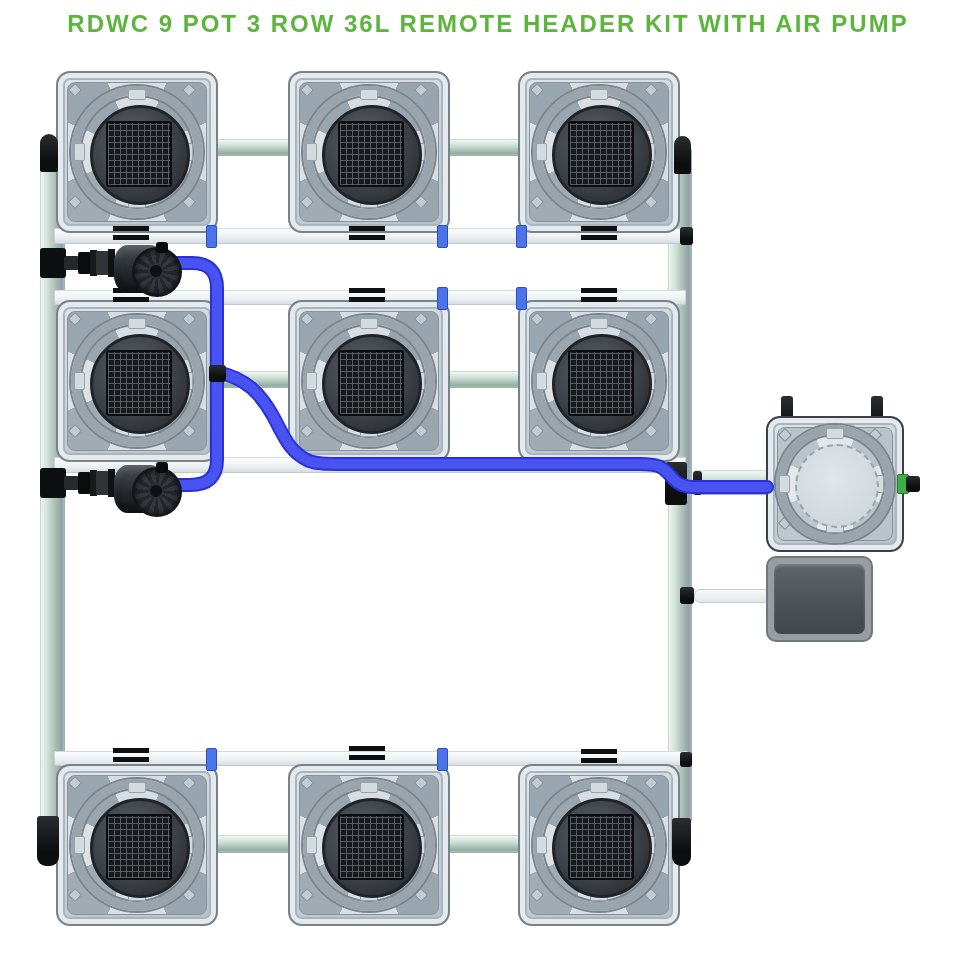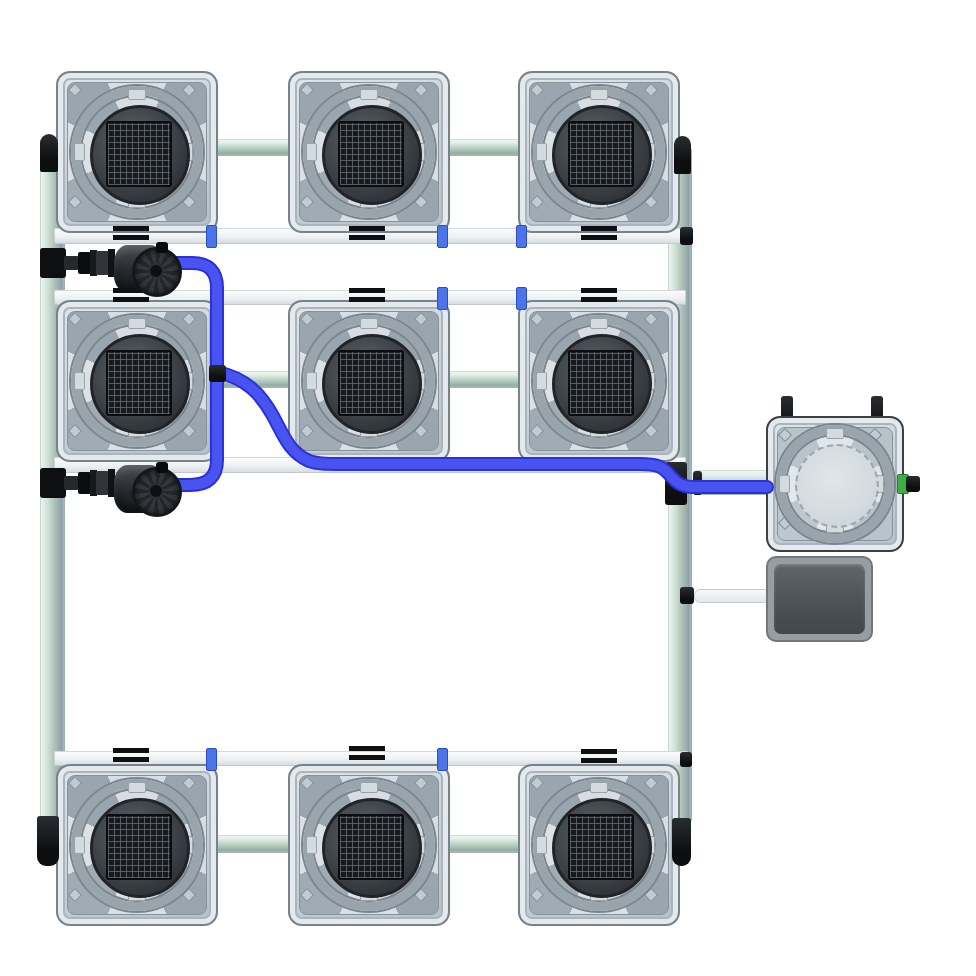--- a/index.html
+++ b/index.html
@@ -56,20 +56,21 @@
   .airpump-inner{position:absolute;left:6px;top:6px;right:6px;bottom:6px;border-radius:7px;
              background:linear-gradient(180deg,#60656a,#494e52 70%,#42474b);
              box-shadow:inset 0 2px 3px rgba(255,255,255,.18);}
   .handle{background:linear-gradient(180deg,#2b2e31,#121416);border-radius:3px;}
   svg#tubes{position:absolute;left:0;top:0;z-index:4;}.z2{z-index:2}
 </style>
 </head>
 <body>
 
 <div id="stage">
+  <div id="title" style="color: rgb(92, 181, 60);">RDWC 9 POT 3 ROW 36L REMOTE HEADER KIT WITH AIR PUMP</div>
   <svg id="tubes" width="976" height="976" viewBox="0 0 976 976">
       <path d="M 170 263 L 192 263 Q 217 263 217 288 L 217 374" fill="none" stroke="#2b31d6" stroke-width="14" stroke-linecap="round" stroke-linejoin="round"></path>
       <path d="M 170 263 L 192 263 Q 217 263 217 288 L 217 374" fill="none" stroke="#4853f2" stroke-width="10" stroke-linecap="round" stroke-linejoin="round"></path>
       <path d="M 170 485 L 190 485 Q 217 485 217 460 L 217 376" fill="none" stroke="#2b31d6" stroke-width="14" stroke-linecap="round" stroke-linejoin="round"></path>
       <path d="M 170 485 L 190 485 Q 217 485 217 460 L 217 376" fill="none" stroke="#4853f2" stroke-width="10" stroke-linecap="round" stroke-linejoin="round"></path>
       <path d="M 217 372 C 246 378 261 394 273 416 C 284 436 289 452 309 461 C 317 464 327 464 339 464 L 640 464 C 658 464 662 467 668 473 C 674 480 678 486 692 487 L 767 487" fill="none" stroke="#2b31d6" stroke-width="14" stroke-linecap="round" stroke-linejoin="round"></path>
       <path d="M 217 372 C 246 378 261 394 273 416 C 284 436 289 452 309 461 C 317 464 327 464 339 464 L 640 464 C 658 464 662 467 668 473 C 674 480 678 486 692 487 L 767 487" fill="none" stroke="#4853f2" stroke-width="10" stroke-linecap="round" stroke-linejoin="round"></path>
     </svg>
 <div class="abs pipe-green" style="left: 52px; top: 139px; width: 636px; height: 17px; z-index: 1;"></div>
     <div class="abs pipe-green" style="left: 58px; top: 371px; width: 624px; height: 17px; z-index: 1;"></div>

